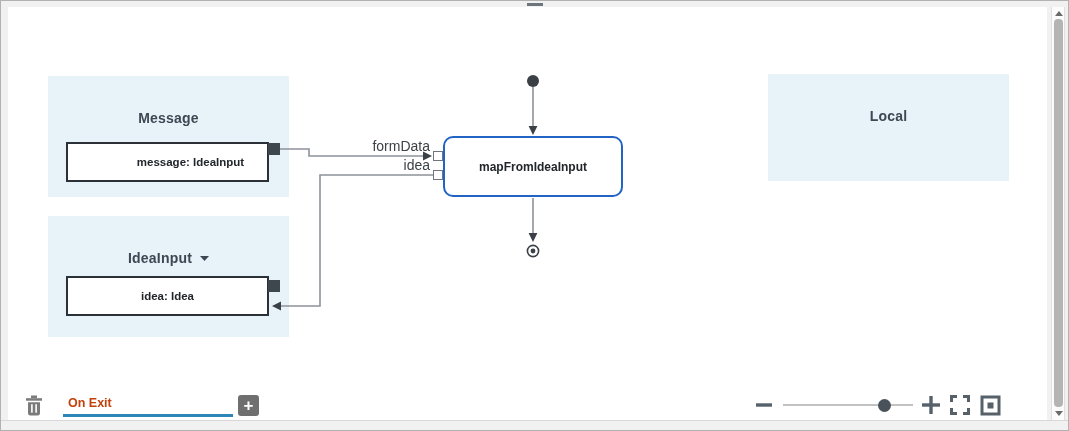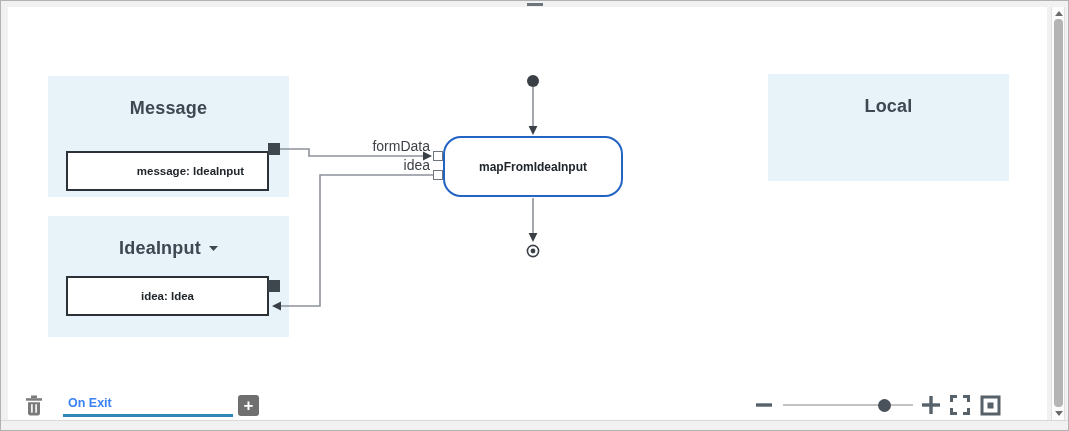--- a/index.html
+++ b/index.html
@@ -9,55 +9,55 @@
   *{box-sizing:border-box; margin:0; padding:0;}
   body{font-family:"Liberation Sans",sans-serif; background:#fff;}
   .stage{position:relative; width:1069px; height:431px; background:#f1f1f1;
          box-shadow:0 0 0 1px #b2b2b2 inset; overflow:hidden;}
   .canvas{position:absolute; left:8px; top:7px; width:1039px; height:413px; background:#fff;}
   
   .drag-handle{position:absolute; left:527px; top:3px; width:16px; height:9px; cursor:row-resize;}
   .drag-handle i{display:block; width:16px; height:3px; background:#6d757d; margin-bottom:2px;}
   
   .scope-panel{position:absolute; background:var(--panel-bg,#e7f2f9);}
-  .scope-title{padding-top:22px; text-align:center; font-size:18px; font-weight:bold;
+  .scope-title{padding-top:22px; text-align:center; font-size:14px; font-weight:bold;
                color:#3d4852; letter-spacing:.2px; display:flex; justify-content:center;
-               align-items:center; gap:8px;}
+               align-items:center; gap:8px;margin-top:12px;}
   .p-message{left:40px; top:69px; width:241px; height:121px;}
   .p-persisted{left:40px; top:209px; width:241px; height:121px;}
   .p-local{left:760px; top:67px; width:241px; height:107px;}
   
   .var-box{position:absolute; width:203px; height:40px; background:#fff;
            border:2px solid #2b3137; display:flex; align-items:center; justify-content:center;
            font-size:11.5px; font-weight:bold; color:#21262b; cursor:pointer;}
-  .vb-message{left:58px; top:144px;padding-left:46px;}
+  .vb-message{left:58px; top:135px;padding-left:46px;}
   .vb-idea{left:58px; top:269px;}
   .connector{position:absolute; width:12px; height:12px; background:#3f474e; cursor:crosshair;}
   .cn-message{left:260px; top:136px;}
   .cn-idea{left:260px; top:273px;}
   
   .activity-node{position:absolute; left:435px; top:129px; width:180px; height:61px;
-                 background:#fff; border:2px solid var(--node-border,#2264c4); border-radius:18px;
+                 background:#fff; border:2px solid var(--node-border,#2264c4); border-radius:10px;
                  display:flex; align-items:center; justify-content:center;
                  font-size:12px; font-weight:bold; color:#21262b; cursor:pointer;text-align:center;}
   .port{position:absolute; width:10px; height:10px; background:#fff;
         border:1.5px solid #6f767d; cursor:crosshair;}
   .port-formdata{left:425px; top:144px;}
   .port-idea{left:425px; top:163px;}
   .port-label{position:absolute; width:92px; left:330px; text-align:right;
               font-size:14px; color:#3c4248;}
   .pl-formdata{top:131px;}
   .pl-idea{top:150px;}
   .edges{position:absolute; left:0; top:0;}
   .edge{fill:none; stroke:var(--edge,#8d939b); stroke-width:1.6;}
   .arrow{fill:var(--dark,#3a4046);}
   
   .trash-btn{position:absolute; left:17px; top:388px; width:18px; height:21px; cursor:pointer;}
   .event-tab{position:absolute; left:55px; top:389px; width:170px; height:21px; cursor:pointer;}
-  .event-tab .lbl{display:block; padding-left:5px; font-size:12.5px; font-weight:bold; color:#3b82f6;}
+  .event-tab .lbl{display:block; padding-left:5px; font-size:12.5px; font-weight:bold; color:#c2410c;}
   .event-tab .underline{position:absolute; left:0; top:18px; width:170px; height:3px;
                         background:var(--tab-underline,#2e86b8);}
   .add-btn{position:absolute; left:230px; top:388px; width:21px; height:21px; background:#6f6f6f;
            border:none; border-radius:3px; color:#fff; font-size:17px; font-weight:bold;
            line-height:19px; text-align:center; cursor:pointer; font-family:"Liberation Sans",sans-serif;}
   
   .zoom-bar{position:absolute; left:748px; top:386px; height:24px; display:flex;
             align-items:center;}
   .zb{cursor:pointer; display:flex; align-items:center;}
   .slider-track{position:relative; width:130px; height:2px; background:#c2c2c2; margin:0 9px 0 11px;}

